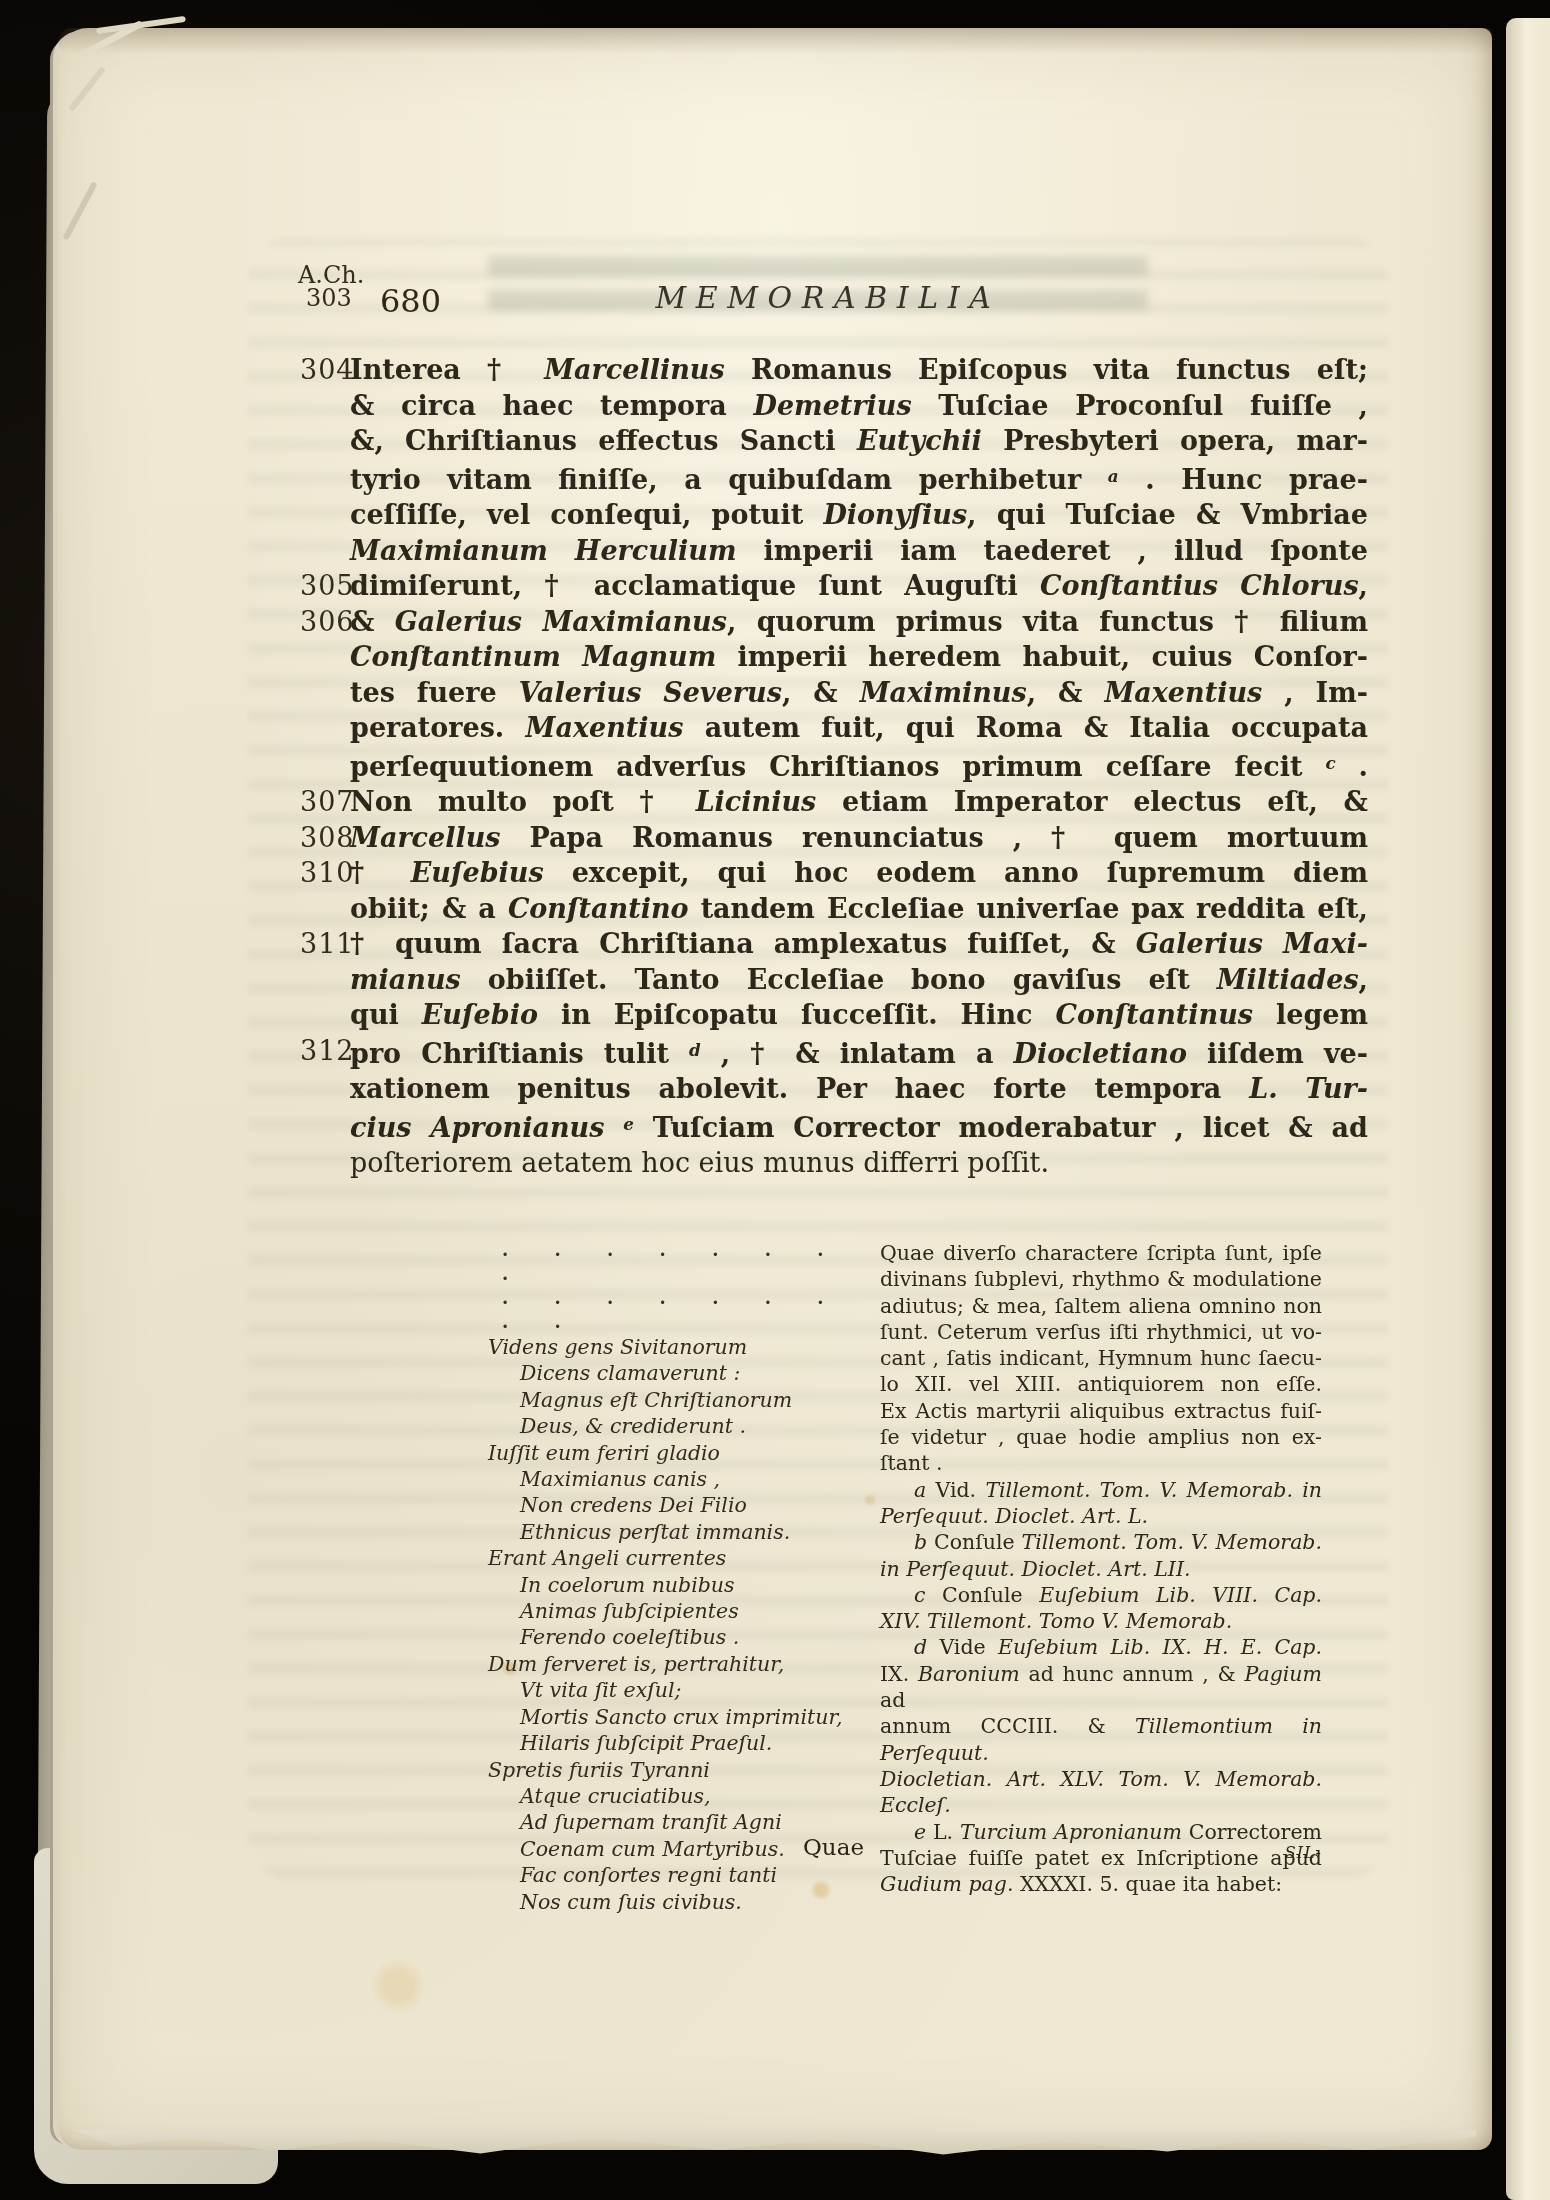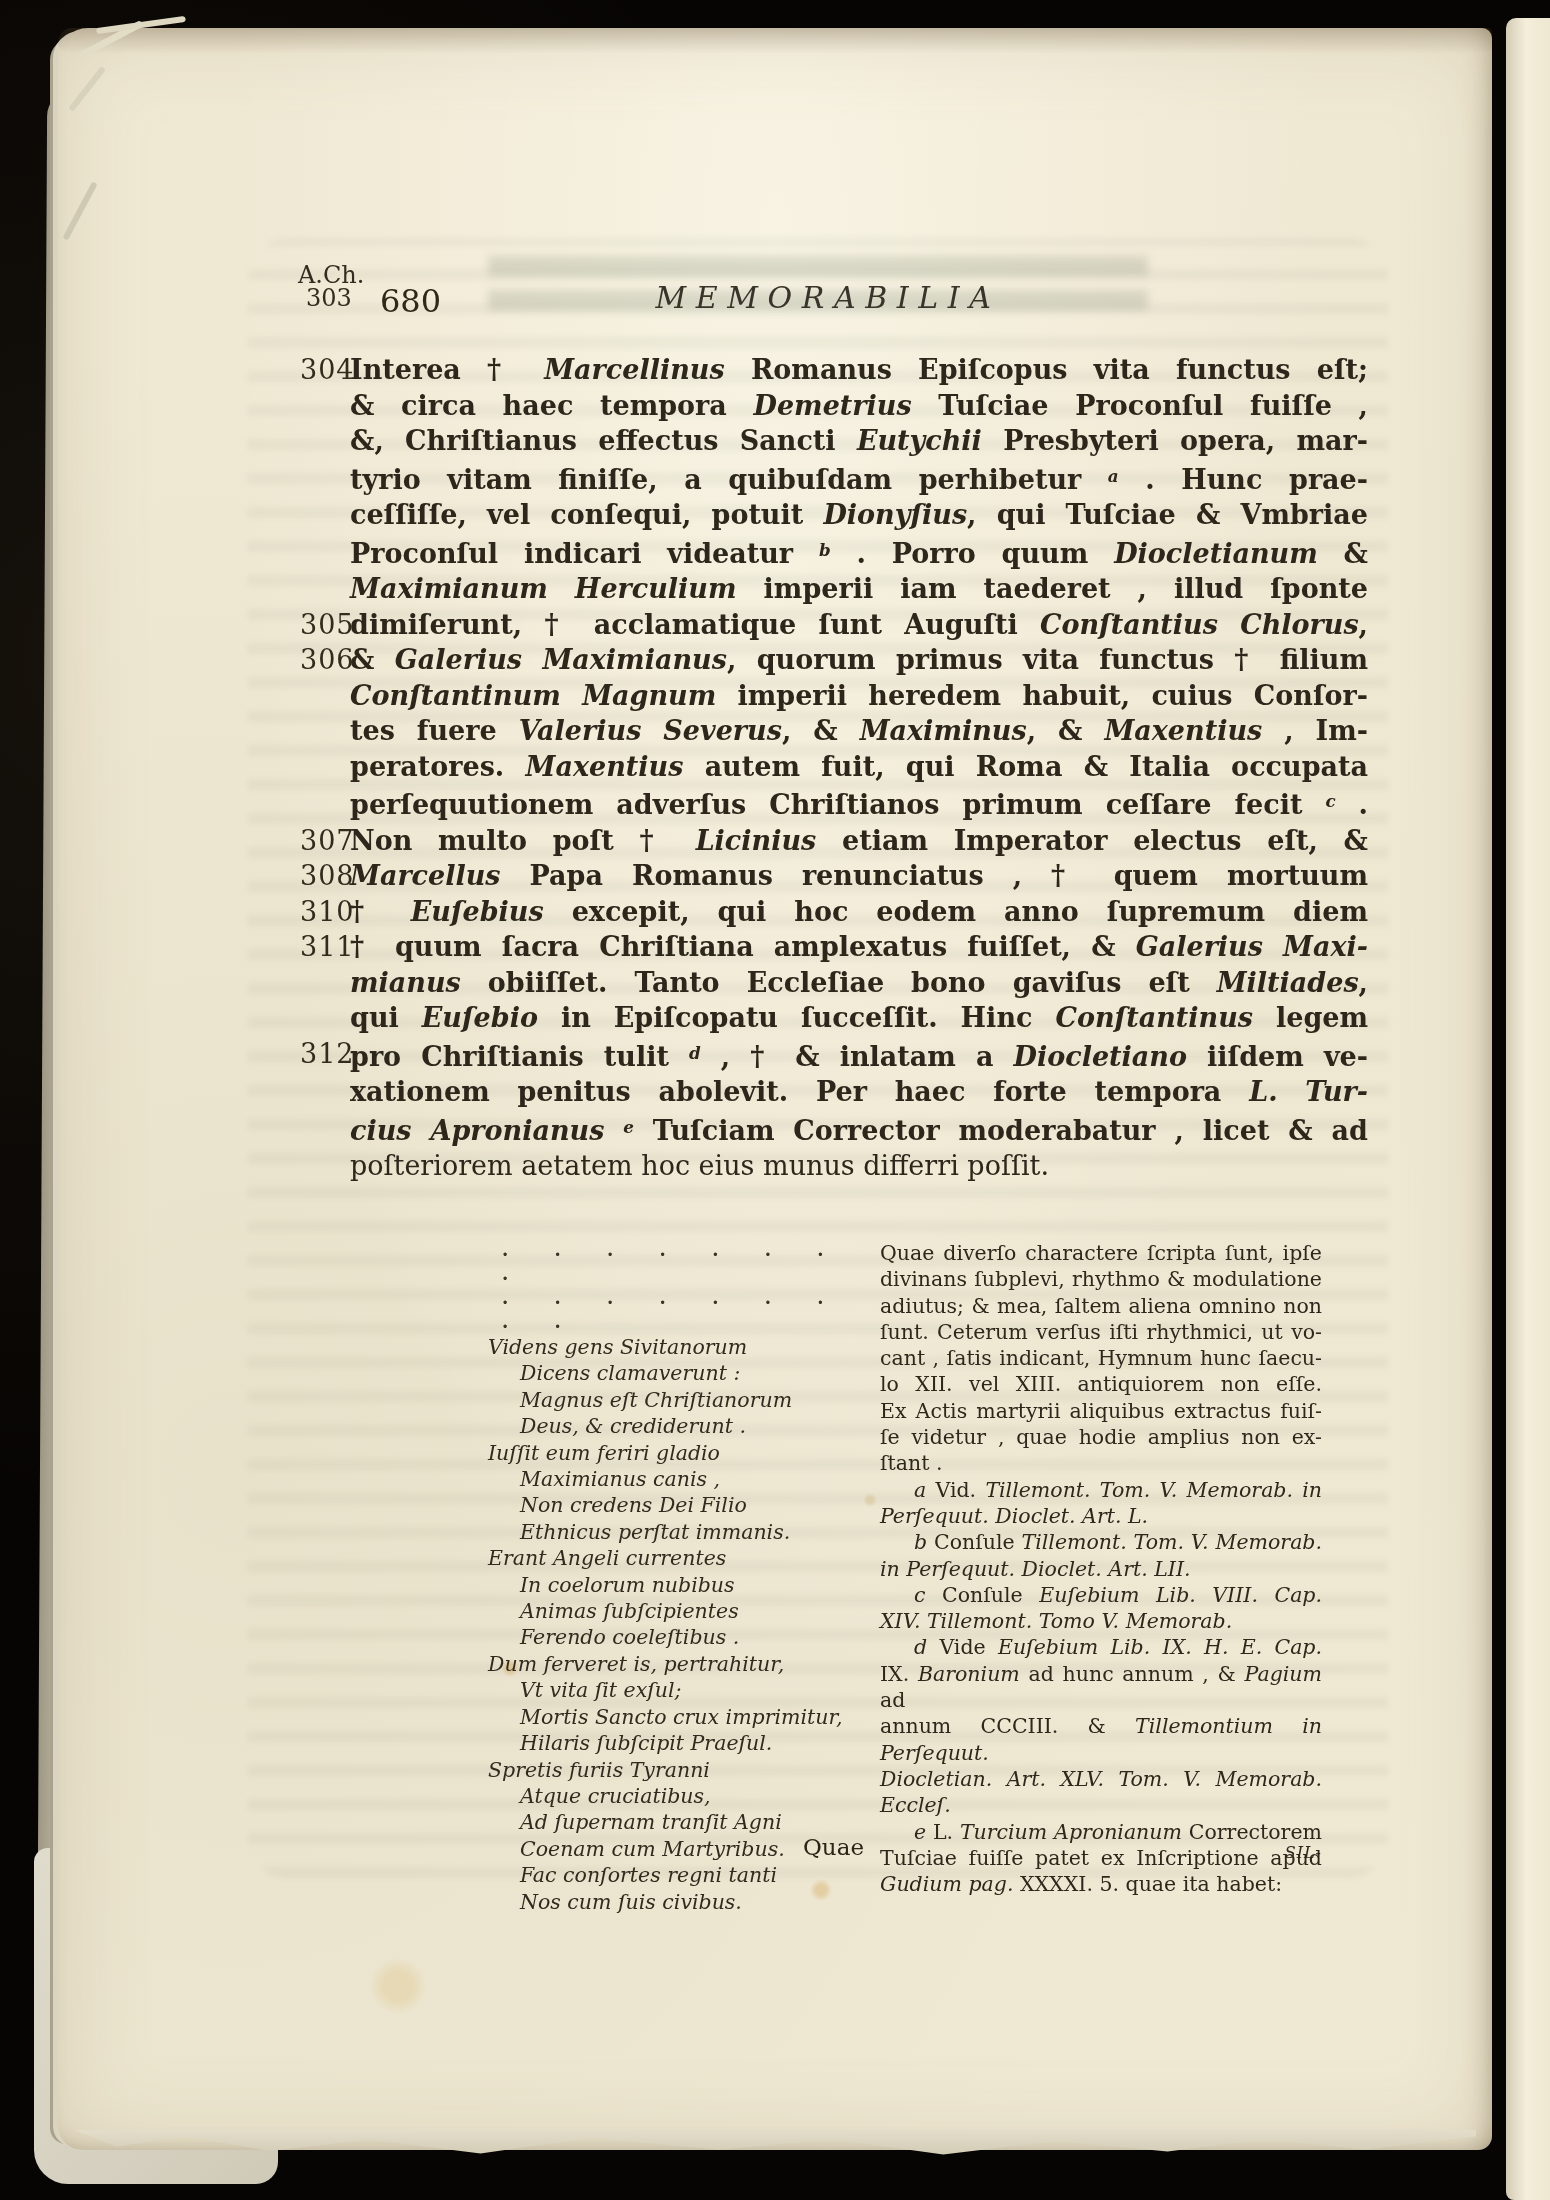--- a/index.html
+++ b/index.html
@@ -151,24 +151,20 @@
       <div class="bt-row">
         <span class="mnum"></span>
         <div class="btext just"><span>tyrio vitam finiſſe, a quibuſdam perhibetur </span><span class="sup">a</span><span> . Hunc prae-</span></div>
       </div>
       <div class="bt-row">
         <span class="mnum"></span>
         <div class="btext just"><span>ceſſiſſe, vel conſequi, potuit </span><span class="it">Dionyſius</span><span>, qui Tuſciae &amp; Vmbriae</span></div>
       </div>
       <div class="bt-row">
         <span class="mnum"></span>
-        <div class="btext just"><span>Proconſul indicari videatur </span><span class="sup">b</span><span> . Porro quum </span><span class="it">Diocletianum</span><span> &amp;</span></div>
-      </div>
-      <div class="bt-row">
-        <span class="mnum"></span>
         <div class="btext just"><span class="it">Maximianum Herculium</span><span> imperii iam taederet , illud ſponte</span></div>
       </div>
       <div class="bt-row">
         <span class="mnum">305</span>
         <div class="btext just"><span>dimiſerunt, † acclamatique ſunt Auguſti </span><span class="it">Conſtantius Chlorus</span><span>,</span></div>
       </div>
       <div class="bt-row">
         <span class="mnum">306</span>
         <div class="btext just"><span>&amp; </span><span class="it">Galerius Maximianus</span><span>, quorum primus vita functus † filium</span></div>
       </div>
@@ -192,20 +188,24 @@
         <span class="mnum">307</span>
         <div class="btext just"><span>Non multo poſt † </span><span class="it">Licinius</span><span> etiam Imperator electus eſt, &amp;</span></div>
       </div>
       <div class="bt-row">
         <span class="mnum">308</span>
         <div class="btext just"><span class="it">Marcellus</span><span> Papa Romanus renunciatus , † quem mortuum</span></div>
       </div>
       <div class="bt-row">
         <span class="mnum">310</span>
         <div class="btext just"><span>† </span><span class="it">Euſebius</span><span> excepit, qui hoc eodem anno ſupremum diem</span></div>
+      </div>
+      <div class="bt-row">
+        <span class="mnum"></span>
+        <div class="btext just"><span>obiit; &amp; a </span><span class="it">Conſtantino</span><span> tandem Eccleſiae univerſae pax reddita eſt,</span></div>
       </div>
       <div class="bt-row">
         <span class="mnum">311</span>
         <div class="btext just"><span>† quum ſacra Chriſtiana amplexatus fuiſſet, &amp; </span><span class="it">Galerius Maxi-</span></div>
       </div>
       <div class="bt-row">
         <span class="mnum"></span>
         <div class="btext just"><span class="it">mianus</span><span> obiiſſet. Tanto Eccleſiae bono gaviſus eſt </span><span class="it">Miltiades</span><span>,</span></div>
       </div>
       <div class="bt-row">

